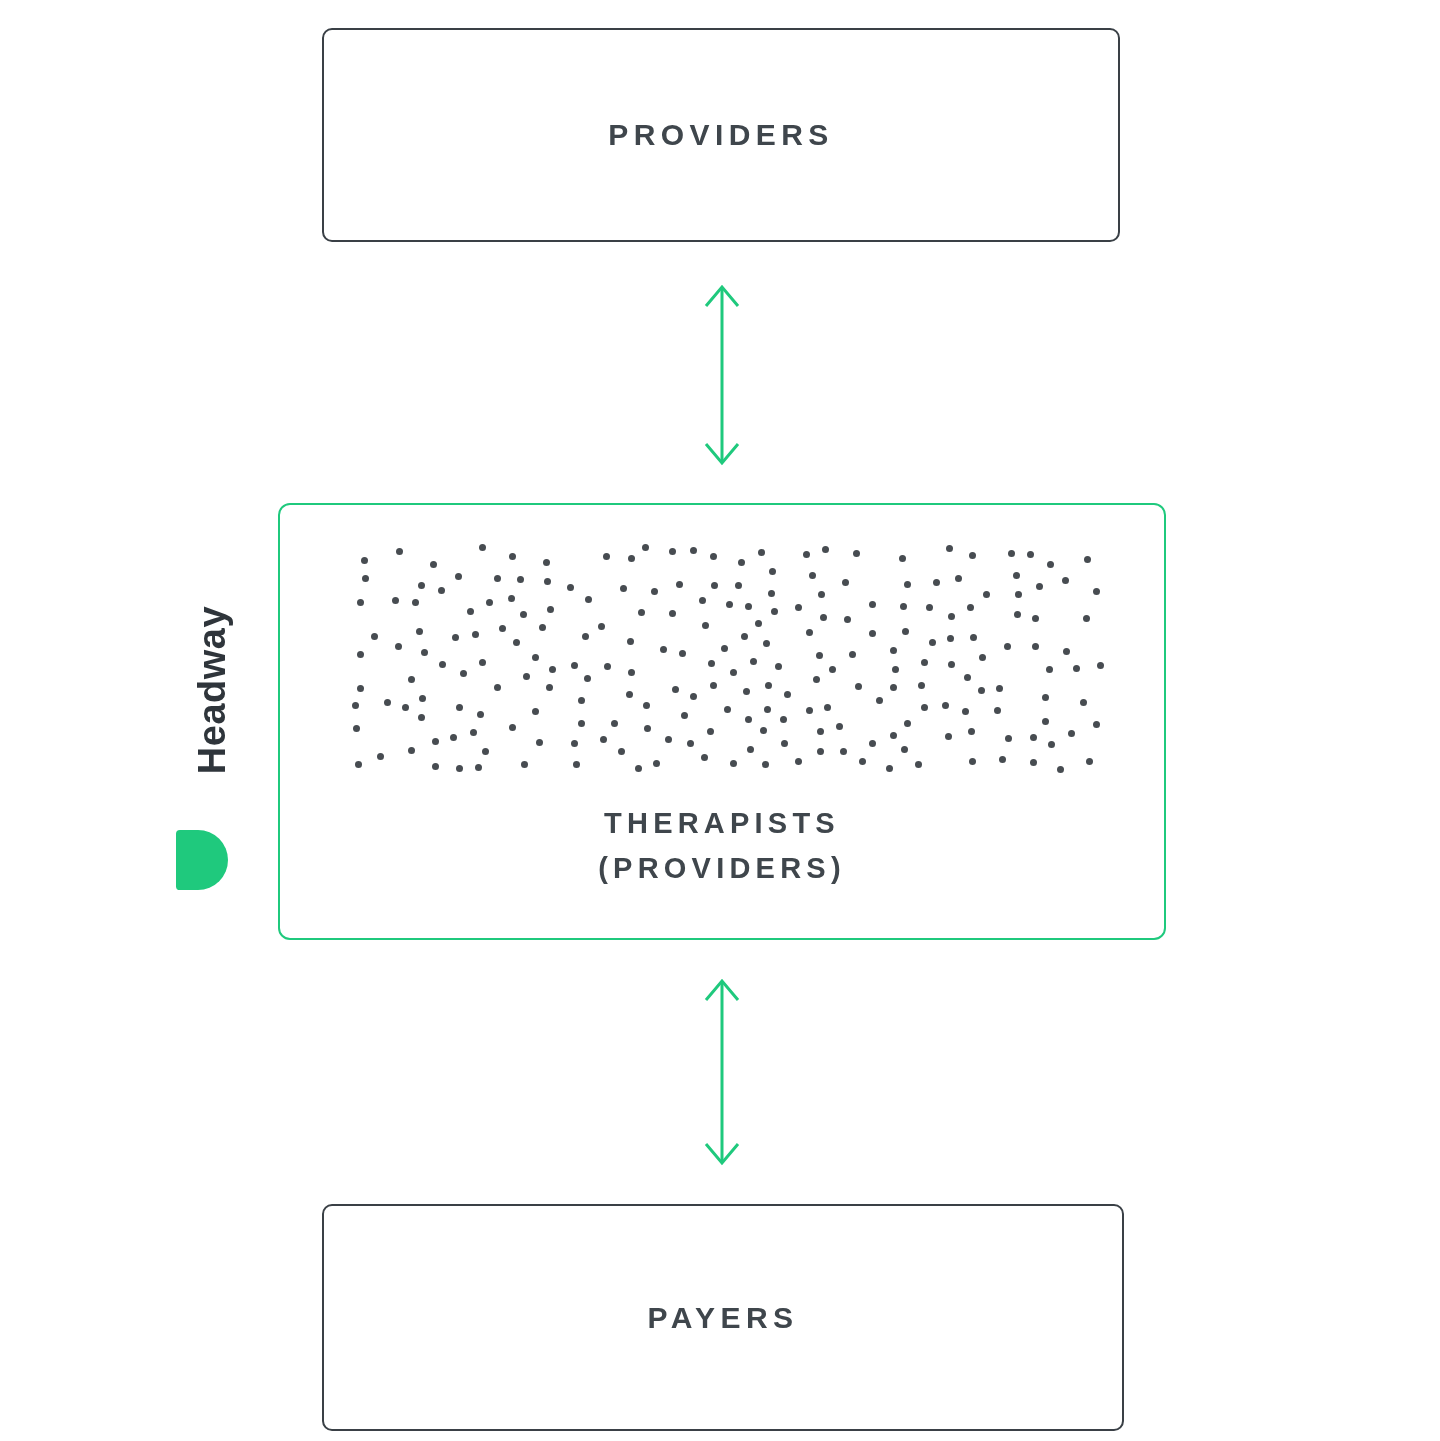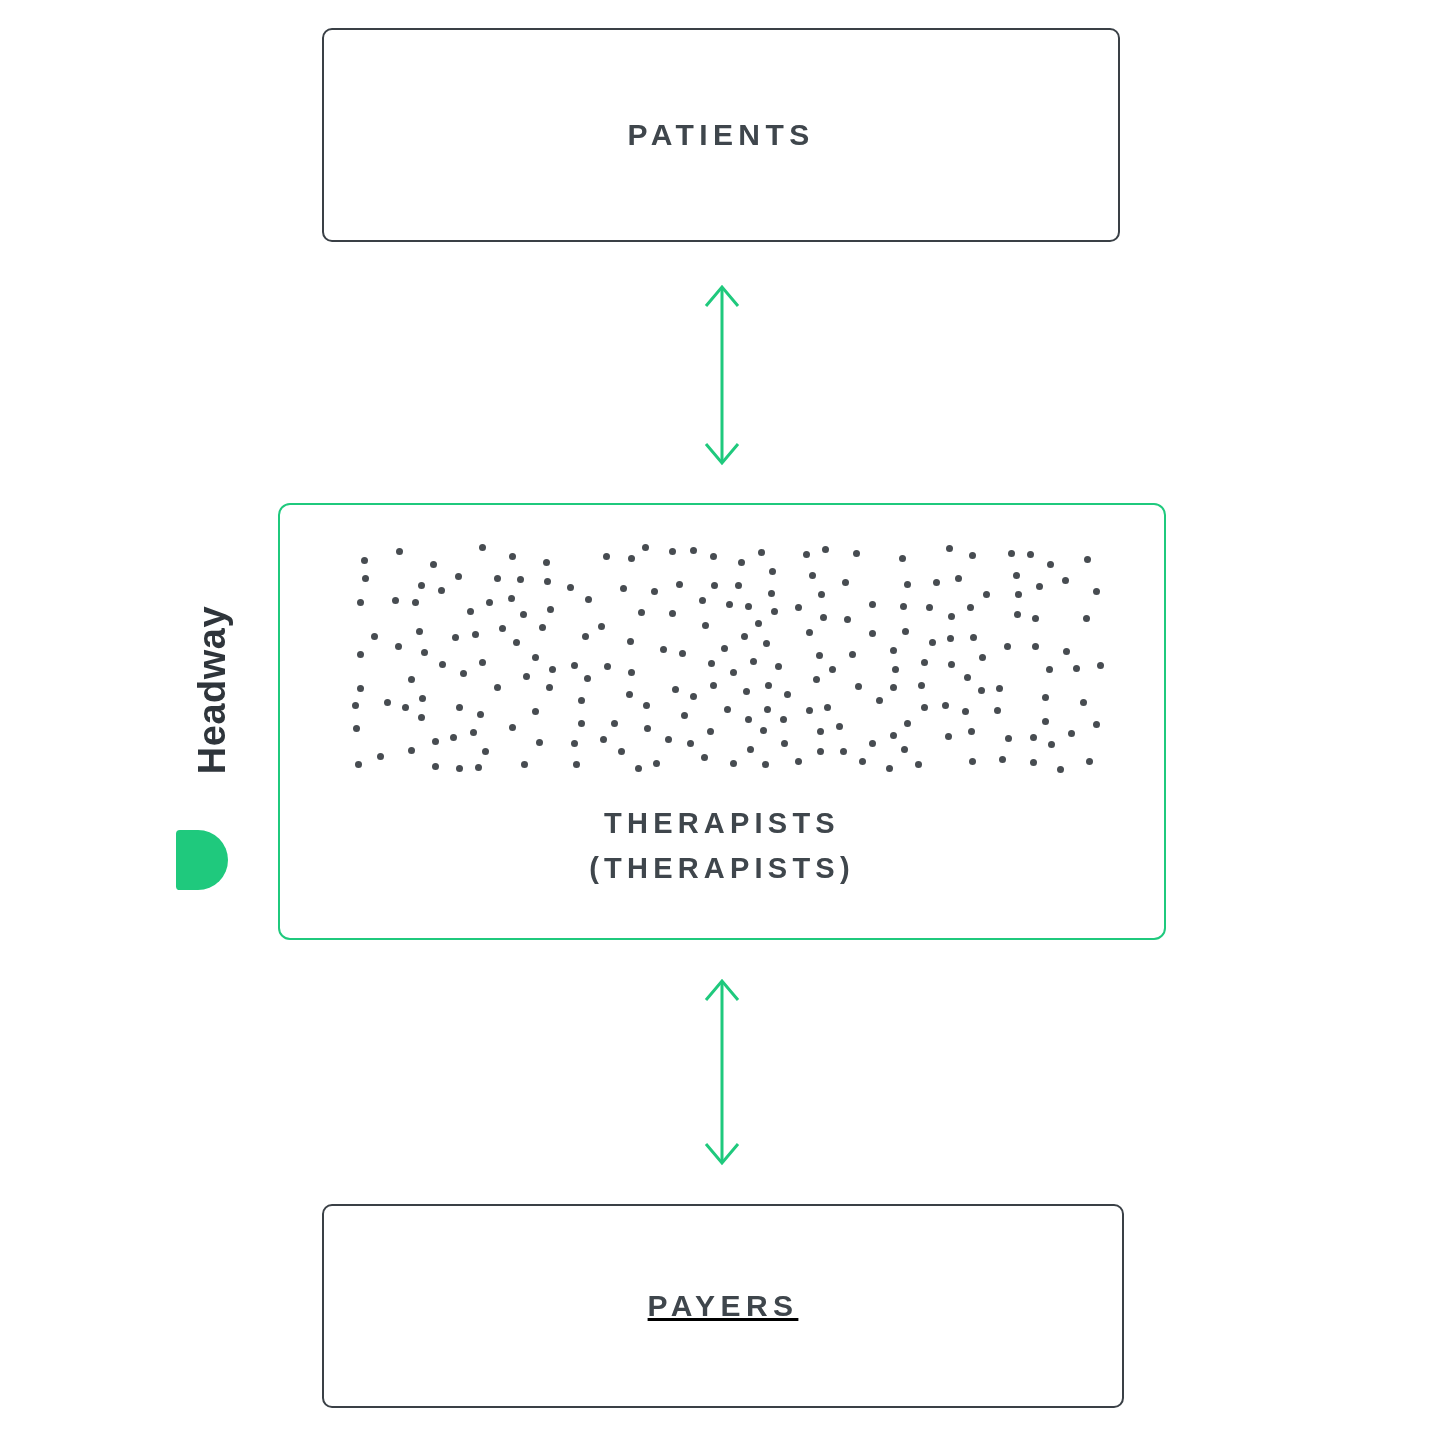--- a/index.html
+++ b/index.html
@@ -22,21 +22,21 @@
     box-sizing: border-box;
   }
   .box-label {
     font-weight: bold;
     font-size: 30px;
     letter-spacing: 0.18em;
     color: var(--dark, #3f464c);
     text-align: center;
   }
   #patients-box { left: 322px; top: 28px;   width: 798px; height: 214px; }
-  #payers-box   { left: 322px; top: 1204px; width: 802px; height: 204px; text-decoration: underline; }
+  #payers-box   { left: 322px; top: 1204px; width: 802px; height: 227px; }
   #providers-box {
     left: 278px; top: 503px; width: 888px; height: 437px;
     border: 2px solid var(--green, #1fc97d);
     border-radius: 12px;
     display: block;
   }
   .providers-label {
     position: absolute;
     left: 0; right: 0;
     top: 296px;
@@ -82,21 +82,21 @@
     background: var(--green, #1fc97d);
     border-radius: 4px 31px 31px 4px;
   }
 </style>
 </head>
 <body>
 
 <div class="canvas">
 
   <div class="box" id="patients-box">
-    <div class="box-label">PATIENTS</div>
+    <div class="box-label">PROVIDERS</div>
   </div>
 
   <svg class="arrow" id="arrow-top" width="48" height="188" viewBox="0 0 48 188" fill="none">
     <line x1="24" y1="8" x2="24" y2="180" stroke="currentColor" stroke-width="3"></line>
     <polyline points="8,25 24,6 40,25" stroke="currentColor" stroke-width="3" fill="none"></polyline>
     <polyline points="8,163 24,182 40,163" stroke="currentColor" stroke-width="3" fill="none"></polyline>
   </svg>
 
   <div class="box" id="providers-box">
     <div id="dot-field">
@@ -326,21 +326,21 @@
         <span class="dot" style="left: 538px; top: 140.7px;"></span>
         <span class="dot" style="left: 268px; top: 42px;"></span>
         <span class="dot" style="left: 467.8px; top: 71.2px;"></span>
         <span class="dot" style="left: 618.2px; top: 91.4px;"></span>
         <span class="dot" style="left: 538.2px; top: 103.9px;"></span>
         <span class="dot" style="left: 428.7px; top: 197.2px;"></span>
         <span class="dot" style="left: 451.1px; top: 7.5px;"></span>
       </div>
     <div class="providers-label">
       <div>THERAPISTS</div>
-      <div>(THERAPISTS)</div>
+      <div>(PROVIDERS)</div>
     </div>
   </div>
 
   <svg class="arrow" id="arrow-bottom" width="48" height="194" viewBox="0 0 48 194" fill="none">
     <line x1="24" y1="8" x2="24" y2="186" stroke="currentColor" stroke-width="3"></line>
     <polyline points="8,25 24,6 40,25" stroke="currentColor" stroke-width="3" fill="none"></polyline>
     <polyline points="8,169 24,188 40,169" stroke="currentColor" stroke-width="3" fill="none"></polyline>
   </svg>
 
   <div class="box" id="payers-box">

